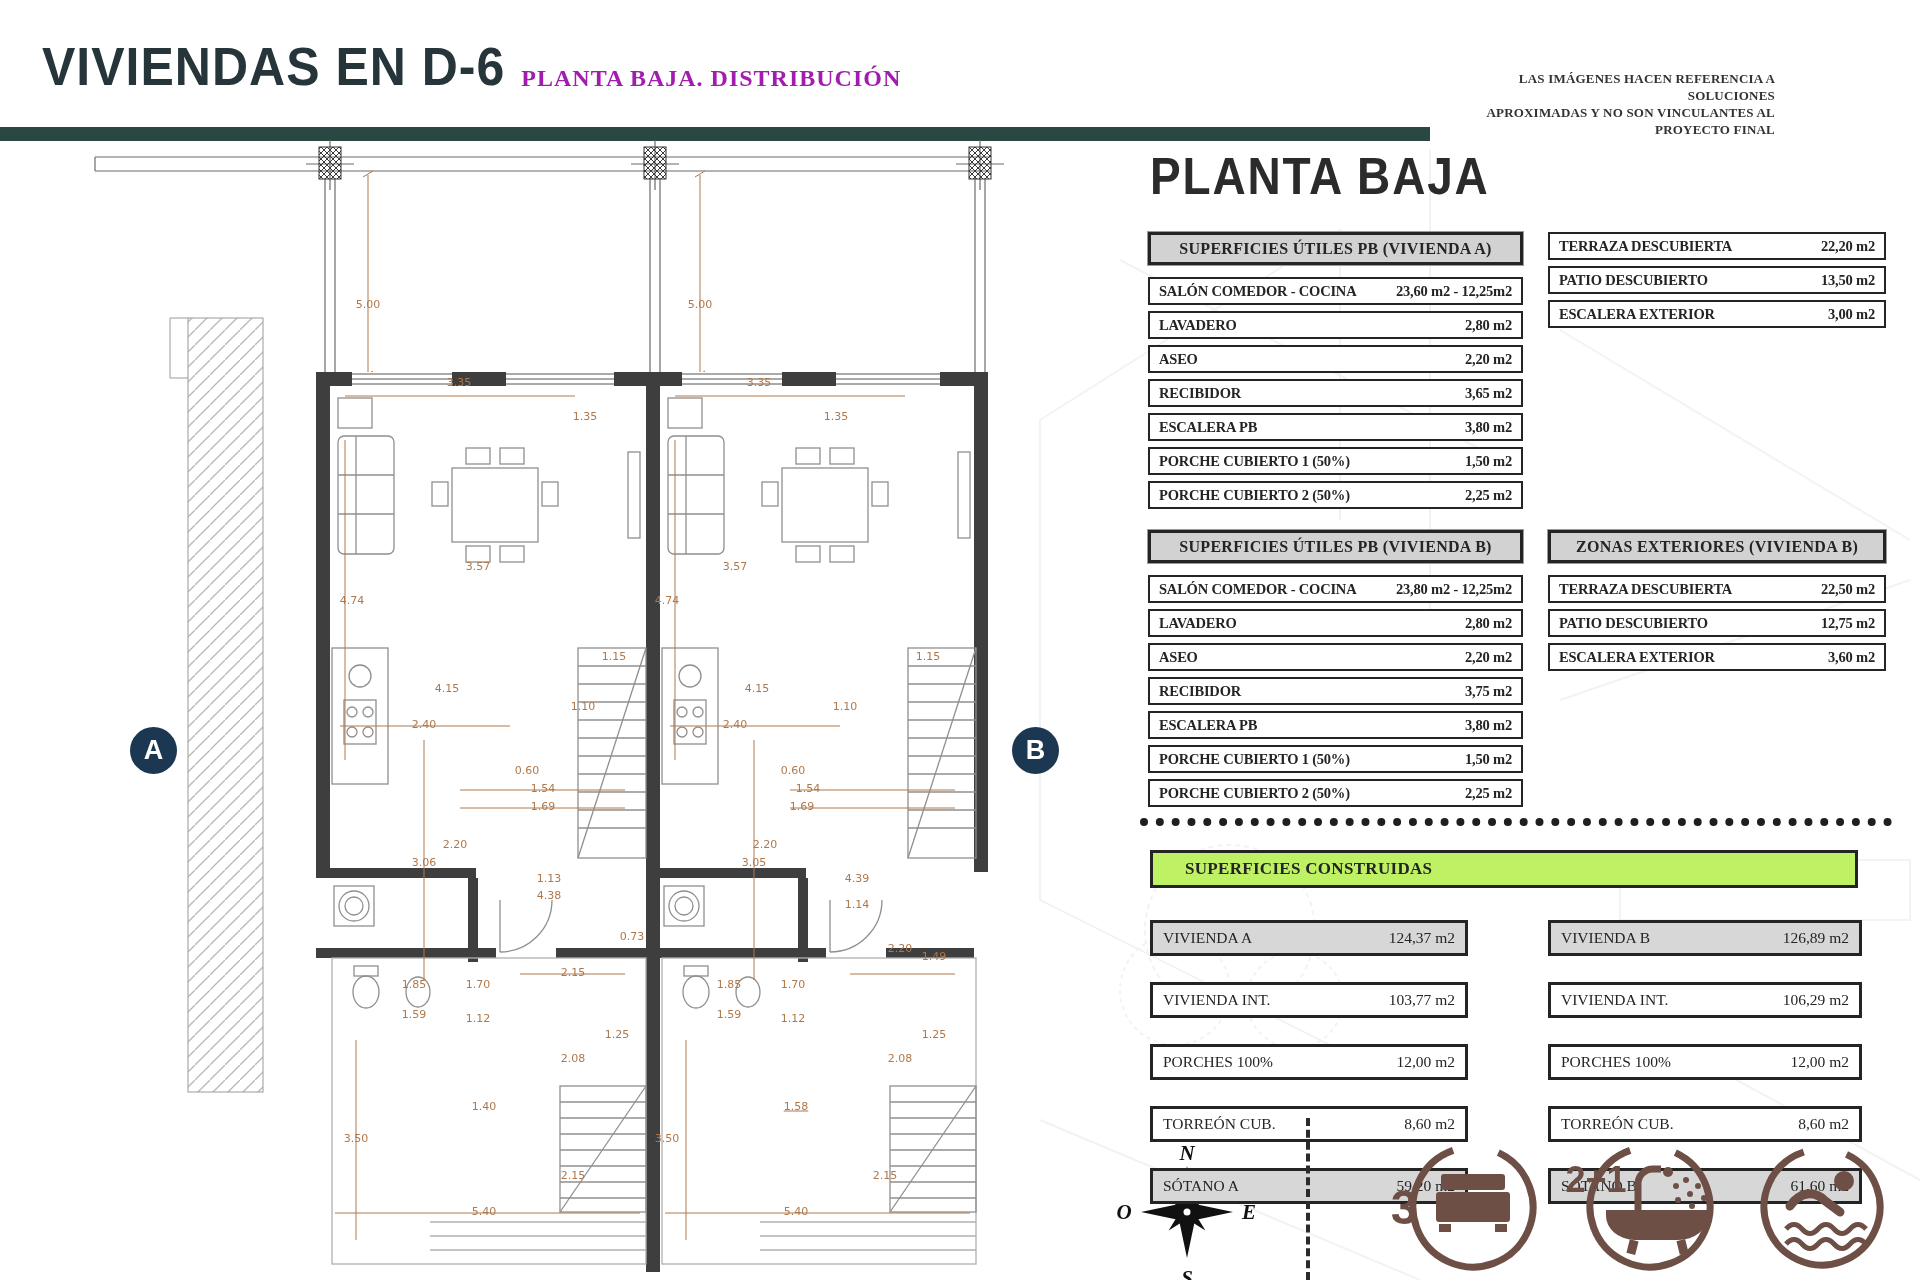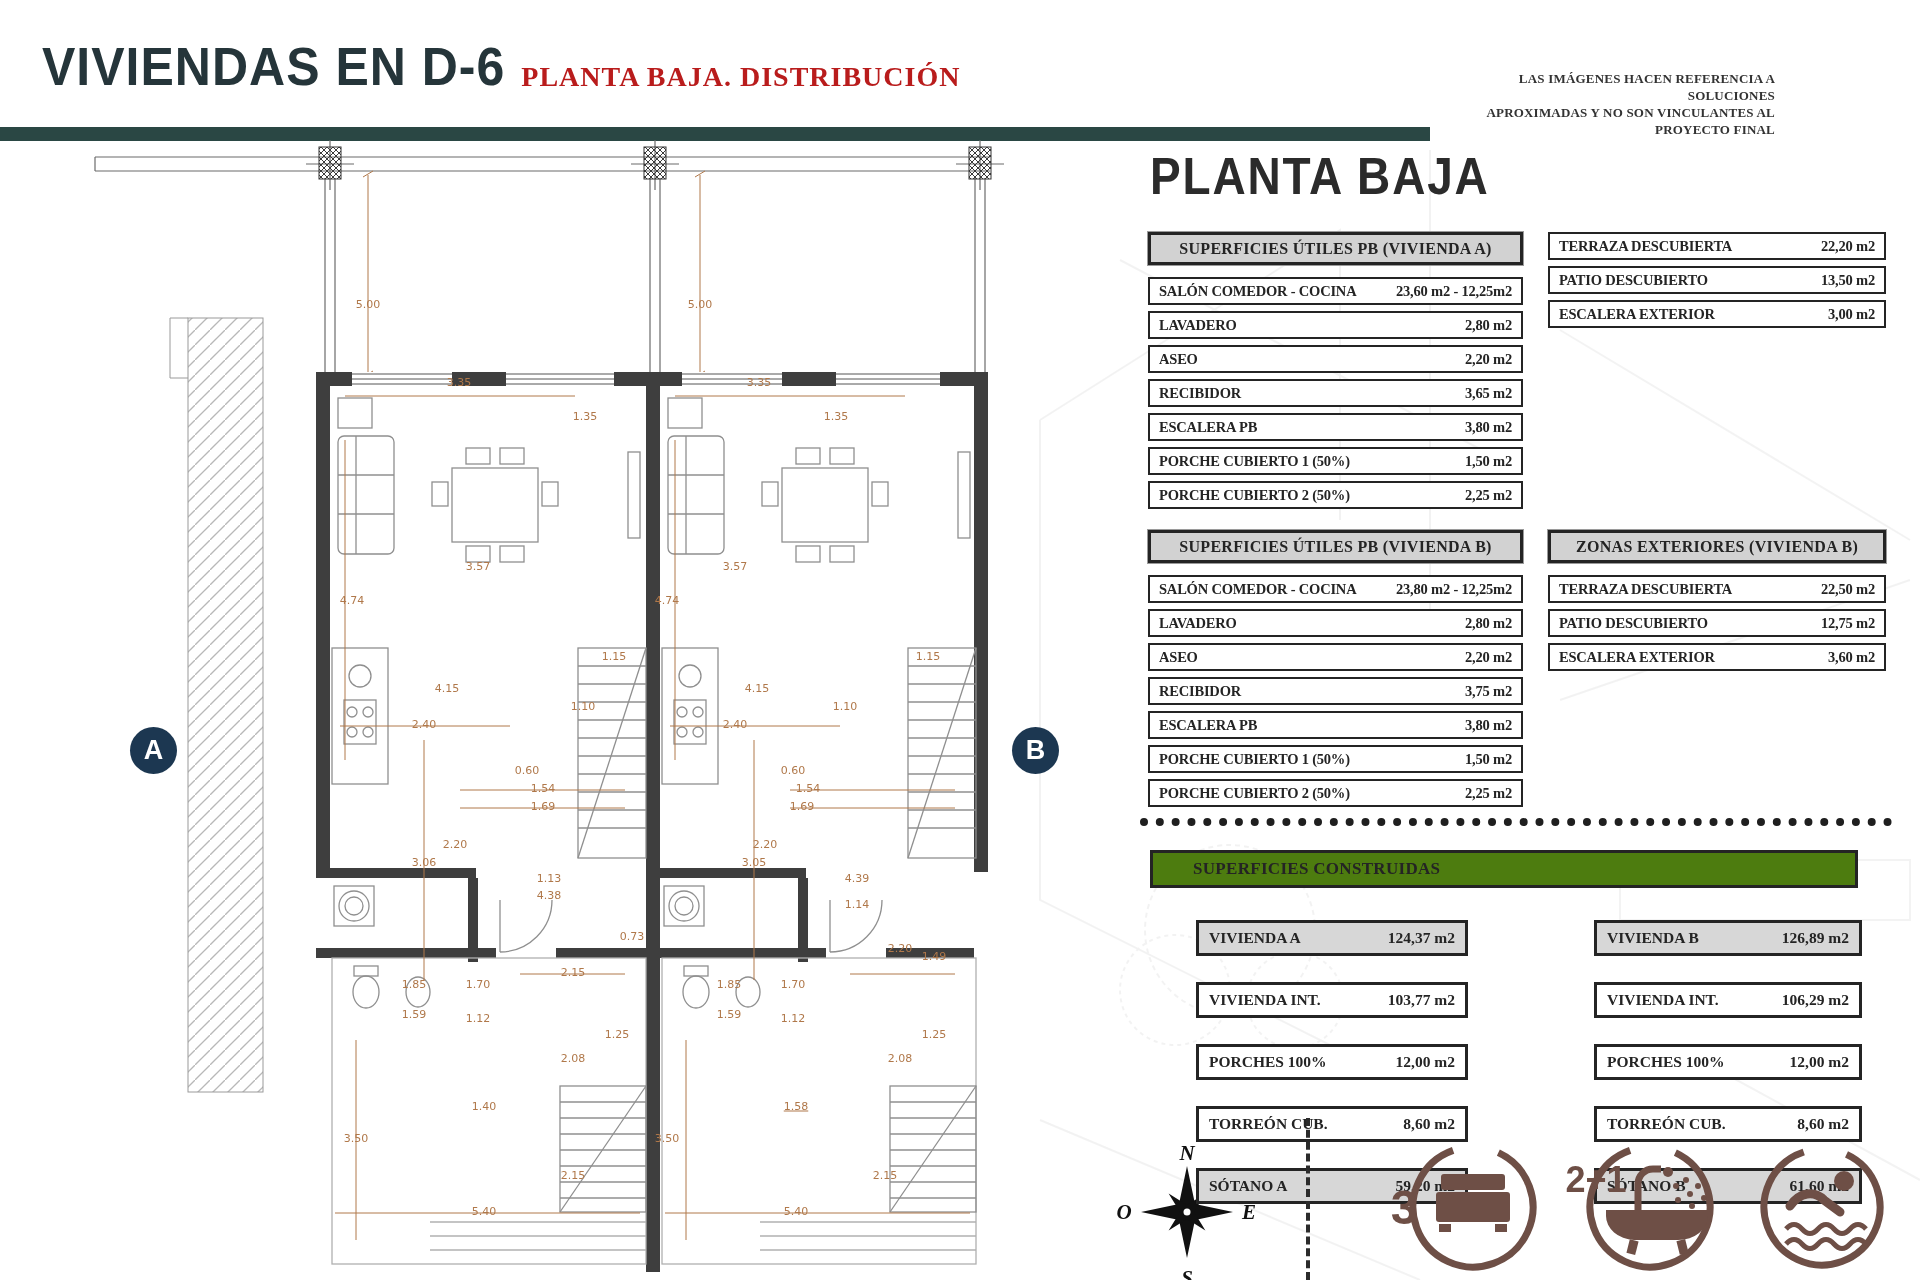--- a/index.html
+++ b/index.html
@@ -3,22 +3,22 @@
 <meta charset="utf-8">
 <style>
   html,body{margin:0;padding:0;background:#e8e8e8;}
   .page{position:relative;width:1920px;height:1280px;background:#ffffff;overflow:hidden;
         font-family:"Liberation Serif",serif;color:#242424;}
 
   
   .hdr{position:absolute;left:42px;top:40px;display:flex;align-items:baseline;gap:16px;white-space:nowrap;}
   .hdr .t1{font-family:"Liberation Sans",sans-serif;font-weight:700;font-size:50px;
            letter-spacing:1px;color:#25353a;transform:scaleY(1.08);transform-origin:left bottom;}
-  .hdr .t2{font-family:"Liberation Serif",serif;font-weight:700;font-size:28px;
-           letter-spacing:1px;color:#b91c1c;}
+  .hdr .t2{font-family:"Liberation Serif",serif;font-weight:700;font-size:24px;
+           letter-spacing:1px;color:#a21caf;}
   .disclaimer{position:absolute;left:1440px;top:70px;width:335px;text-align:right;
               font-weight:700;font-size:13px;line-height:17px;color:#333;letter-spacing:.2px;}
   .tealbar{position:absolute;left:0;top:127px;width:1430px;height:14px;background:#2a4744;}
 
   
   .panel-title{position:absolute;left:1150px;top:146px;margin:0;
                font-family:"Liberation Sans",sans-serif;font-weight:700;font-size:50px;
                letter-spacing:2px;color:#2b2b2b;transform:scale(.92,1.05);transform-origin:left top;}
 
   .tbl{position:absolute;}
@@ -31,28 +31,28 @@
             box-shadow:0 0 0 1px #9a9a9a;display:flex;align-items:center;justify-content:center;
             font-weight:700;font-size:16px;letter-spacing:.3px;margin-bottom:12px;}
   .tbl-row{height:27px;box-sizing:border-box;background:#fff;border:2px solid #242424;
            display:flex;align-items:center;justify-content:space-between;
            padding:12px 9px;margin-bottom:6px;font-weight:700;font-size:14.5px;letter-spacing:-.2px;}
   .tbl-row .val{white-space:nowrap;}
 
   .dotted{position:absolute;left:1140px;top:818px;width:752px;height:0;border-top:8px dotted #1f1f1f;}
 
   .c-head{position:absolute;left:1150px;top:850px;width:708px;height:38px;box-sizing:border-box;
-          background:#4d7c0f;border:3px solid #242424;display:flex;align-items:center;
-          padding-left:40px;font-weight:700;font-size:17px;letter-spacing:.3px;}
+          background:#bef264;border:3px solid #242424;display:flex;align-items:center;
+          padding-left:32px;font-weight:700;font-size:17px;letter-spacing:.3px;}
   .c-col{position:absolute;top:920px;}
   #constr-a{left:1150px;width:318px;}
   #constr-b{left:1548px;width:314px;}
   .c-row{height:36px;box-sizing:border-box;background:#fff;border:3px solid #242424;
          display:flex;align-items:center;justify-content:space-between;
-         padding:0 10px;margin-bottom:26px;font-weight:700;font-size:15.5px;margin-left:46px;}
+         padding:0 10px;margin-bottom:26px;font-weight:400;font-size:15.5px;}
   .c-row.shade{background:#d7d7d7;}
 
   
   svg.plansvg,svg.bgsketch,svg.iconsvg{position:absolute;left:0;top:0;}
   .dimlbl{position:absolute;transform:translate(-50%,-50%);
           font-family:"DejaVu Sans",sans-serif;font-size:11px;color:#b0784a;white-space:nowrap;}
   .badge{position:absolute;width:47px;height:47px;border-radius:50%;background:#1c3751;
          color:#fff;display:flex;align-items:center;justify-content:center;
          font-family:"Liberation Sans",sans-serif;font-weight:700;font-size:27px;}
   #badge-a{left:130px;top:727px;}

